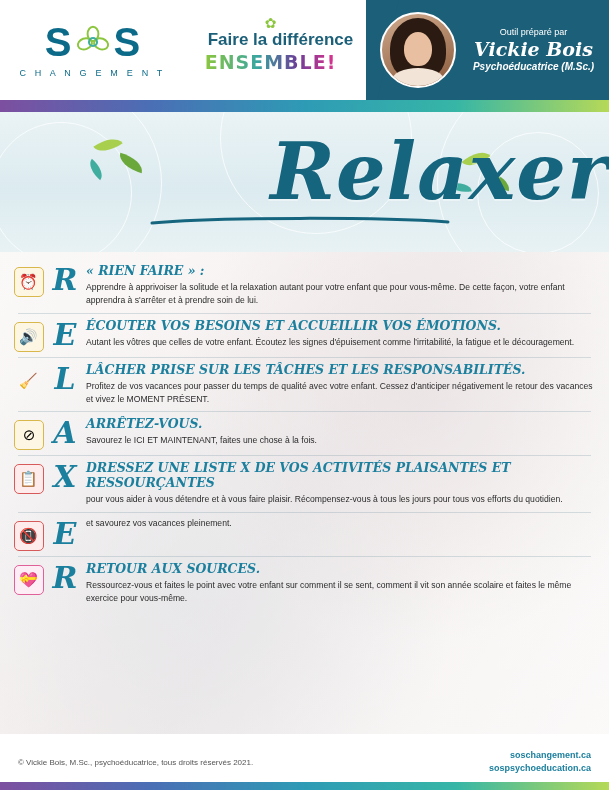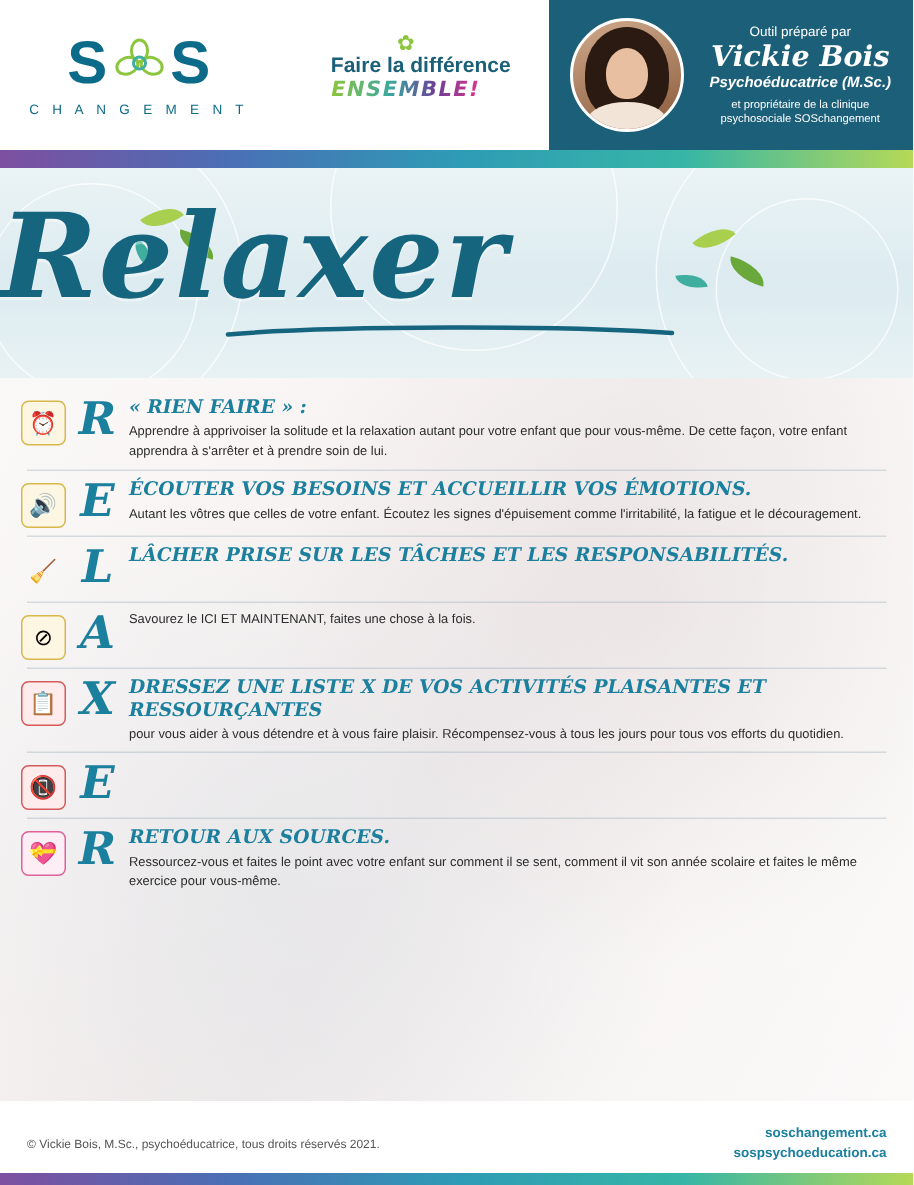--- a/index.html
+++ b/index.html
@@ -75,30 +75,29 @@
     justify-content: center;
     position: relative;
     top: -4px;
   }
   .hm-leaf {
     font-size: 14px;
     color: #8cc63e;
     line-height: 0.6;
   }
   .hm-line1 {
-    font-size: 14px;
+    font-size: 17px;
     font-weight: bold;
     color: #1b5f78;
     margin-top: 2px;
     padding-left: 20px;
   }
   .hm-line2 {
-    font-size: 14px;
-    font-weight: bold;
-    font-style: italic;
+    font-size: 19px;
+    font-weight: bold;
     letter-spacing: 1px;
     margin-top: 1px;
     background: linear-gradient(90deg,#8cc63e 0%, #3aa6a0 40%, #6c3f97 70%, #e0328e 100%);
     -webkit-background-clip: text;
     background-clip: text;
     color: transparent;
     font-family: "DejaVu Sans", sans-serif;
   }
   .header-right {
     width: 243px;
@@ -173,21 +172,21 @@
     background: linear-gradient(180deg,#eaf3f5 0%, #dcebf0 55%, #e8f2f4 100%);
     overflow: hidden;
   }
   .hero-bg-circ {
     position:absolute; border-radius:50%;
     border: 1px solid rgba(255,255,255,0.75);
   }
   .hero-title {
     position: absolute;
     left: 0; right: 0; top: 14px;
-    text-align: left;
+    text-align: right;
     font-family: "DejaVu Serif", serif;
     font-style: italic;
     font-weight: bold;
     font-size: 78px;
     color: #16657f;
     letter-spacing: 1px;
     text-shadow: 0 2px 0 rgba(255,255,255,0.4);
   }
   .hero-underline {
     position:absolute;
@@ -357,21 +356,20 @@
     <div class="header-right">
       <div class="avatar">
         <div class="hair"></div>
         <div class="face"></div>
         <div class="body"></div>
       </div>
       <div class="hr-text">
         <div class="hr-t1">Outil préparé par</div>
         <div class="hr-t2">Vickie Bois</div>
         <div class="hr-t3">Psychoéducatrice (M.Sc.)</div>
-        <div class="hr-t4">et propriétaire de la clinique psychosociale SOSchangement</div>
       </div>
     </div>
   </div>
 
   <div class="header-bar"></div>
 
   <div class="hero">
     <div class="hero-bg-circ" style="left:-40px; top:-30px; width:200px; height:200px;"></div>
     <div class="hero-bg-circ" style="left:-10px; top:10px; width:140px; height:140px;"></div>
     <div class="hero-bg-circ" style="right:-50px; top:-40px; width:220px; height:220px;"></div>
@@ -418,29 +416,31 @@
         </div>
       </div>
 
       <div class="row">
         <div class="row-icon">
           <div class="ic plain">🧹</div>
         </div>
         <div class="row-letter">L</div>
         <div class="row-body">
           <p class="row-title">LÂCHER PRISE SUR LES TÂCHES ET LES RESPONSABILITÉS.</p>
+          <p class="row-text">Profitez de vos vacances pour passer du temps de qualité avec votre enfant. Cessez d'anticiper négativement le retour des vacances et vivez le MOMENT PRÉSENT.</p>
         </div>
       </div>
 
       <div class="row">
         <div class="row-icon">
           <div class="ic">⊘</div>
         </div>
         <div class="row-letter">A</div>
         <div class="row-body">
+          <p class="row-title">ARRÊTEZ-VOUS.</p>
           <p class="row-text">Savourez le ICI ET MAINTENANT, faites une chose à la fois.</p>
         </div>
       </div>
 
       <div class="row">
         <div class="row-icon">
           <div class="ic red">📋</div>
         </div>
         <div class="row-letter">X</div>
         <div class="row-body">
@@ -448,20 +448,21 @@
           <p class="row-text">pour vous aider à vous détendre et à vous faire plaisir. Récompensez-vous à tous les jours pour tous vos efforts du quotidien.</p>
         </div>
       </div>
 
       <div class="row">
         <div class="row-icon">
           <div class="ic red">📵</div>
         </div>
         <div class="row-letter">E</div>
         <div class="row-body">
+          <p class="row-text">et savourez vos vacances pleinement.</p>
         </div>
       </div>
 
       <div class="row">
         <div class="row-icon">
           <div class="ic pink">💝</div>
         </div>
         <div class="row-letter">R</div>
         <div class="row-body">
           <p class="row-title">RETOUR AUX SOURCES.</p>

